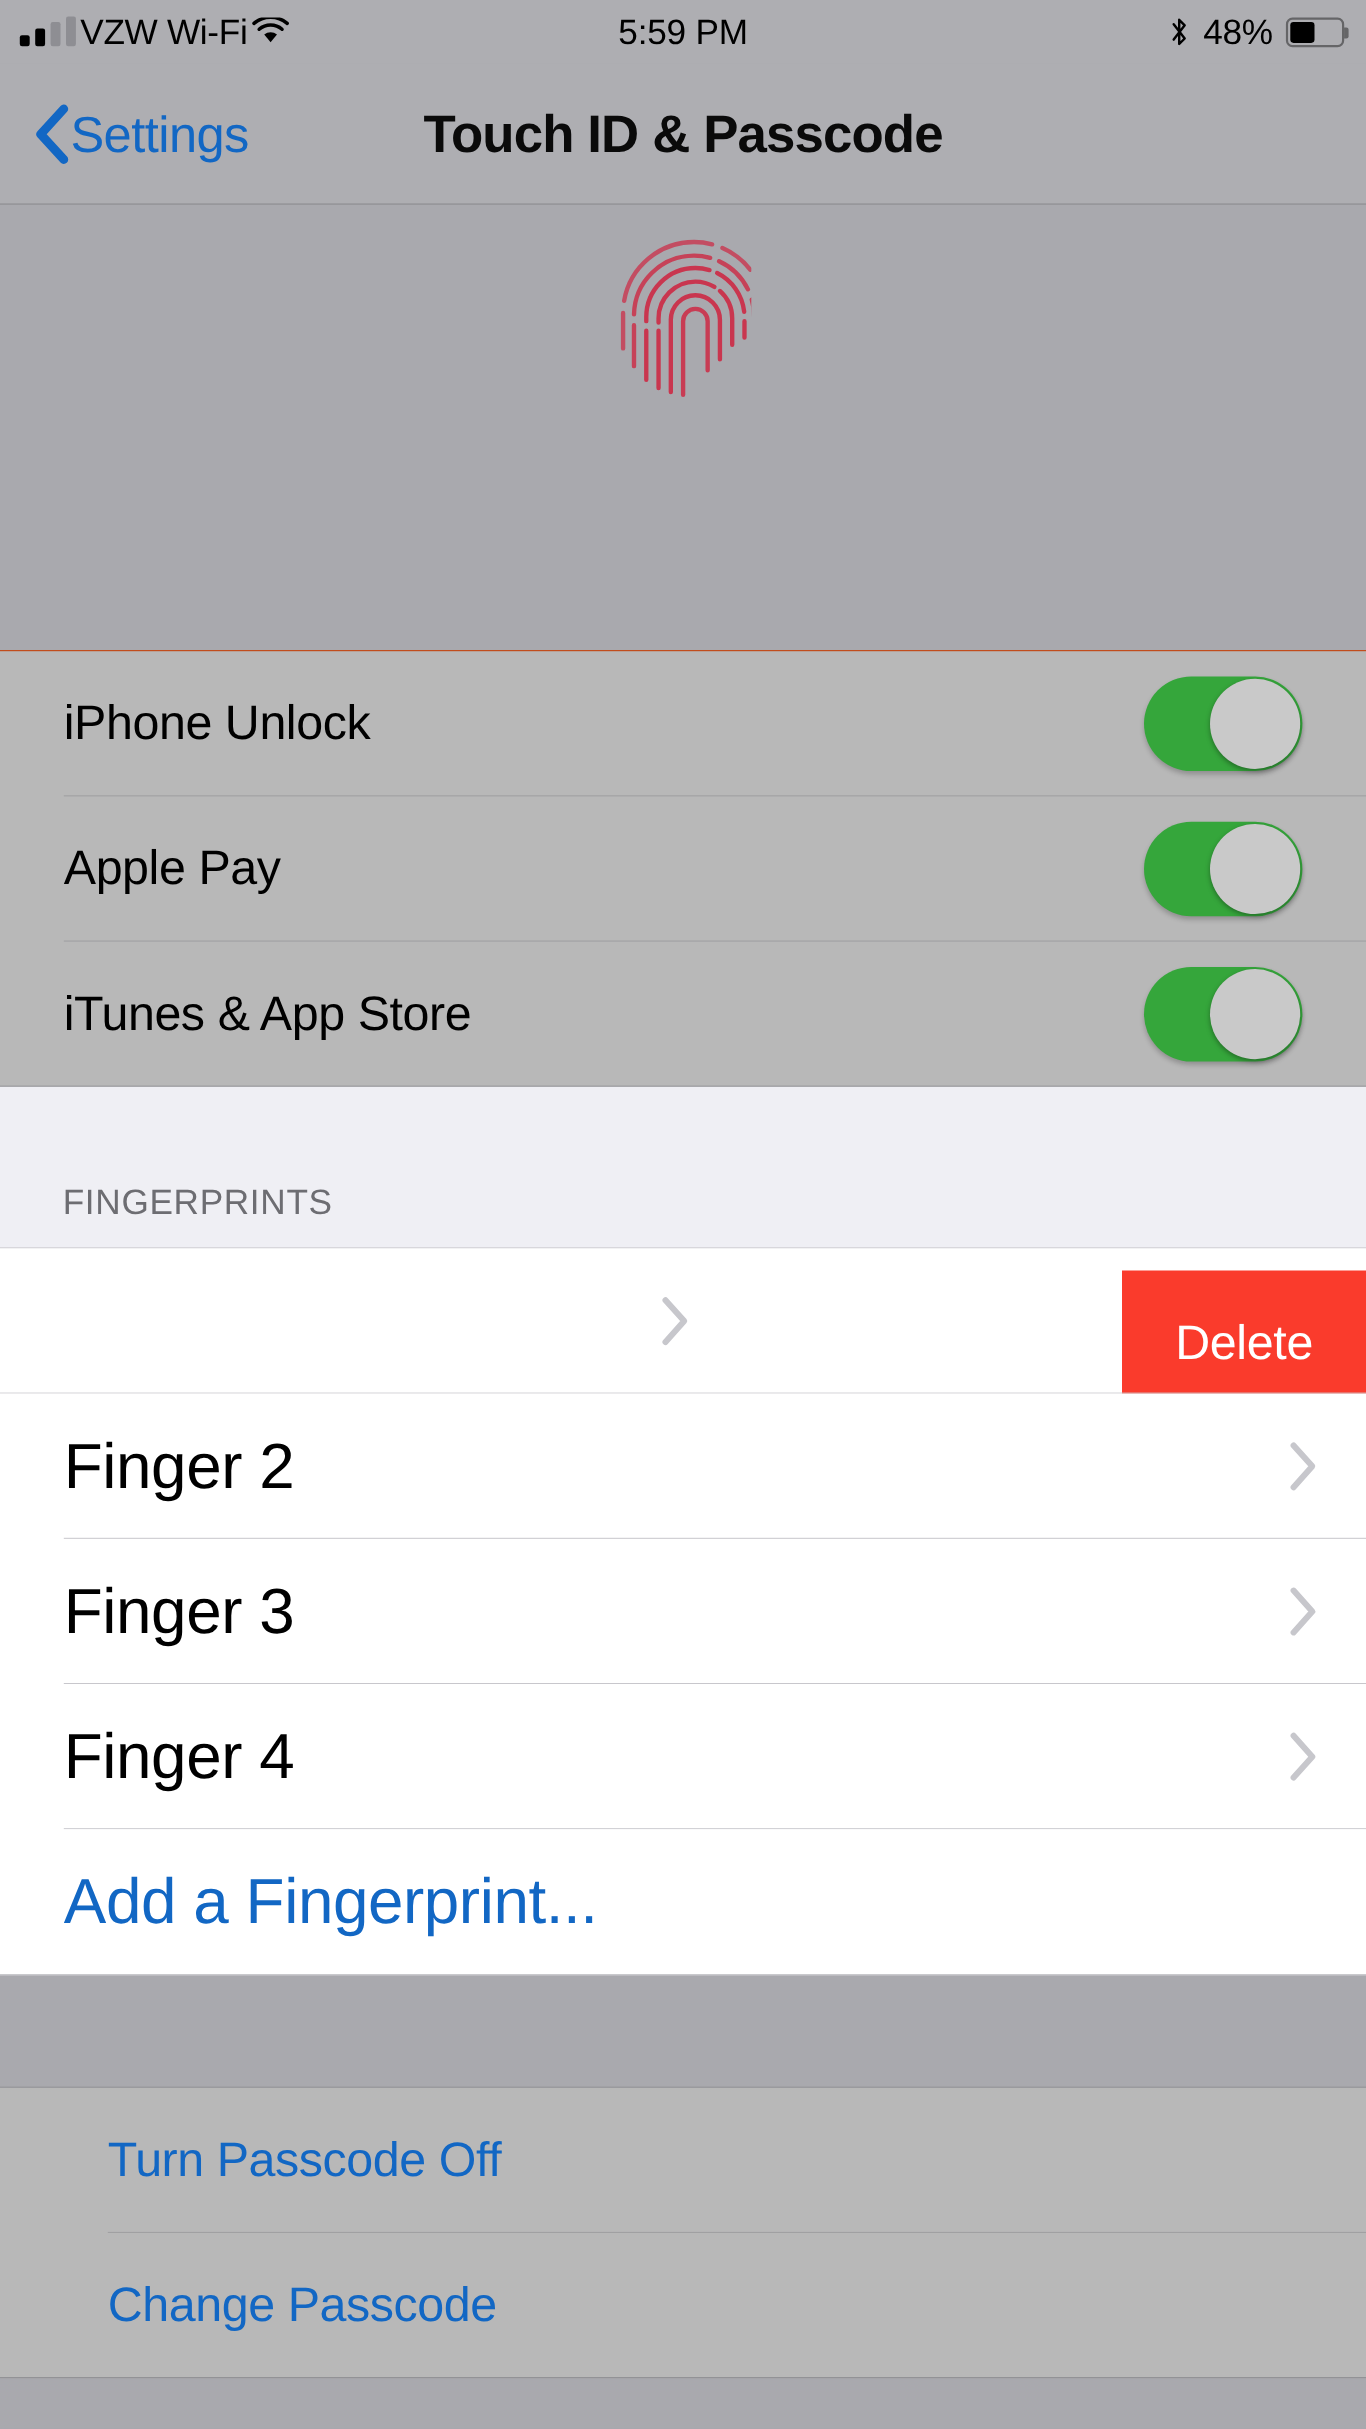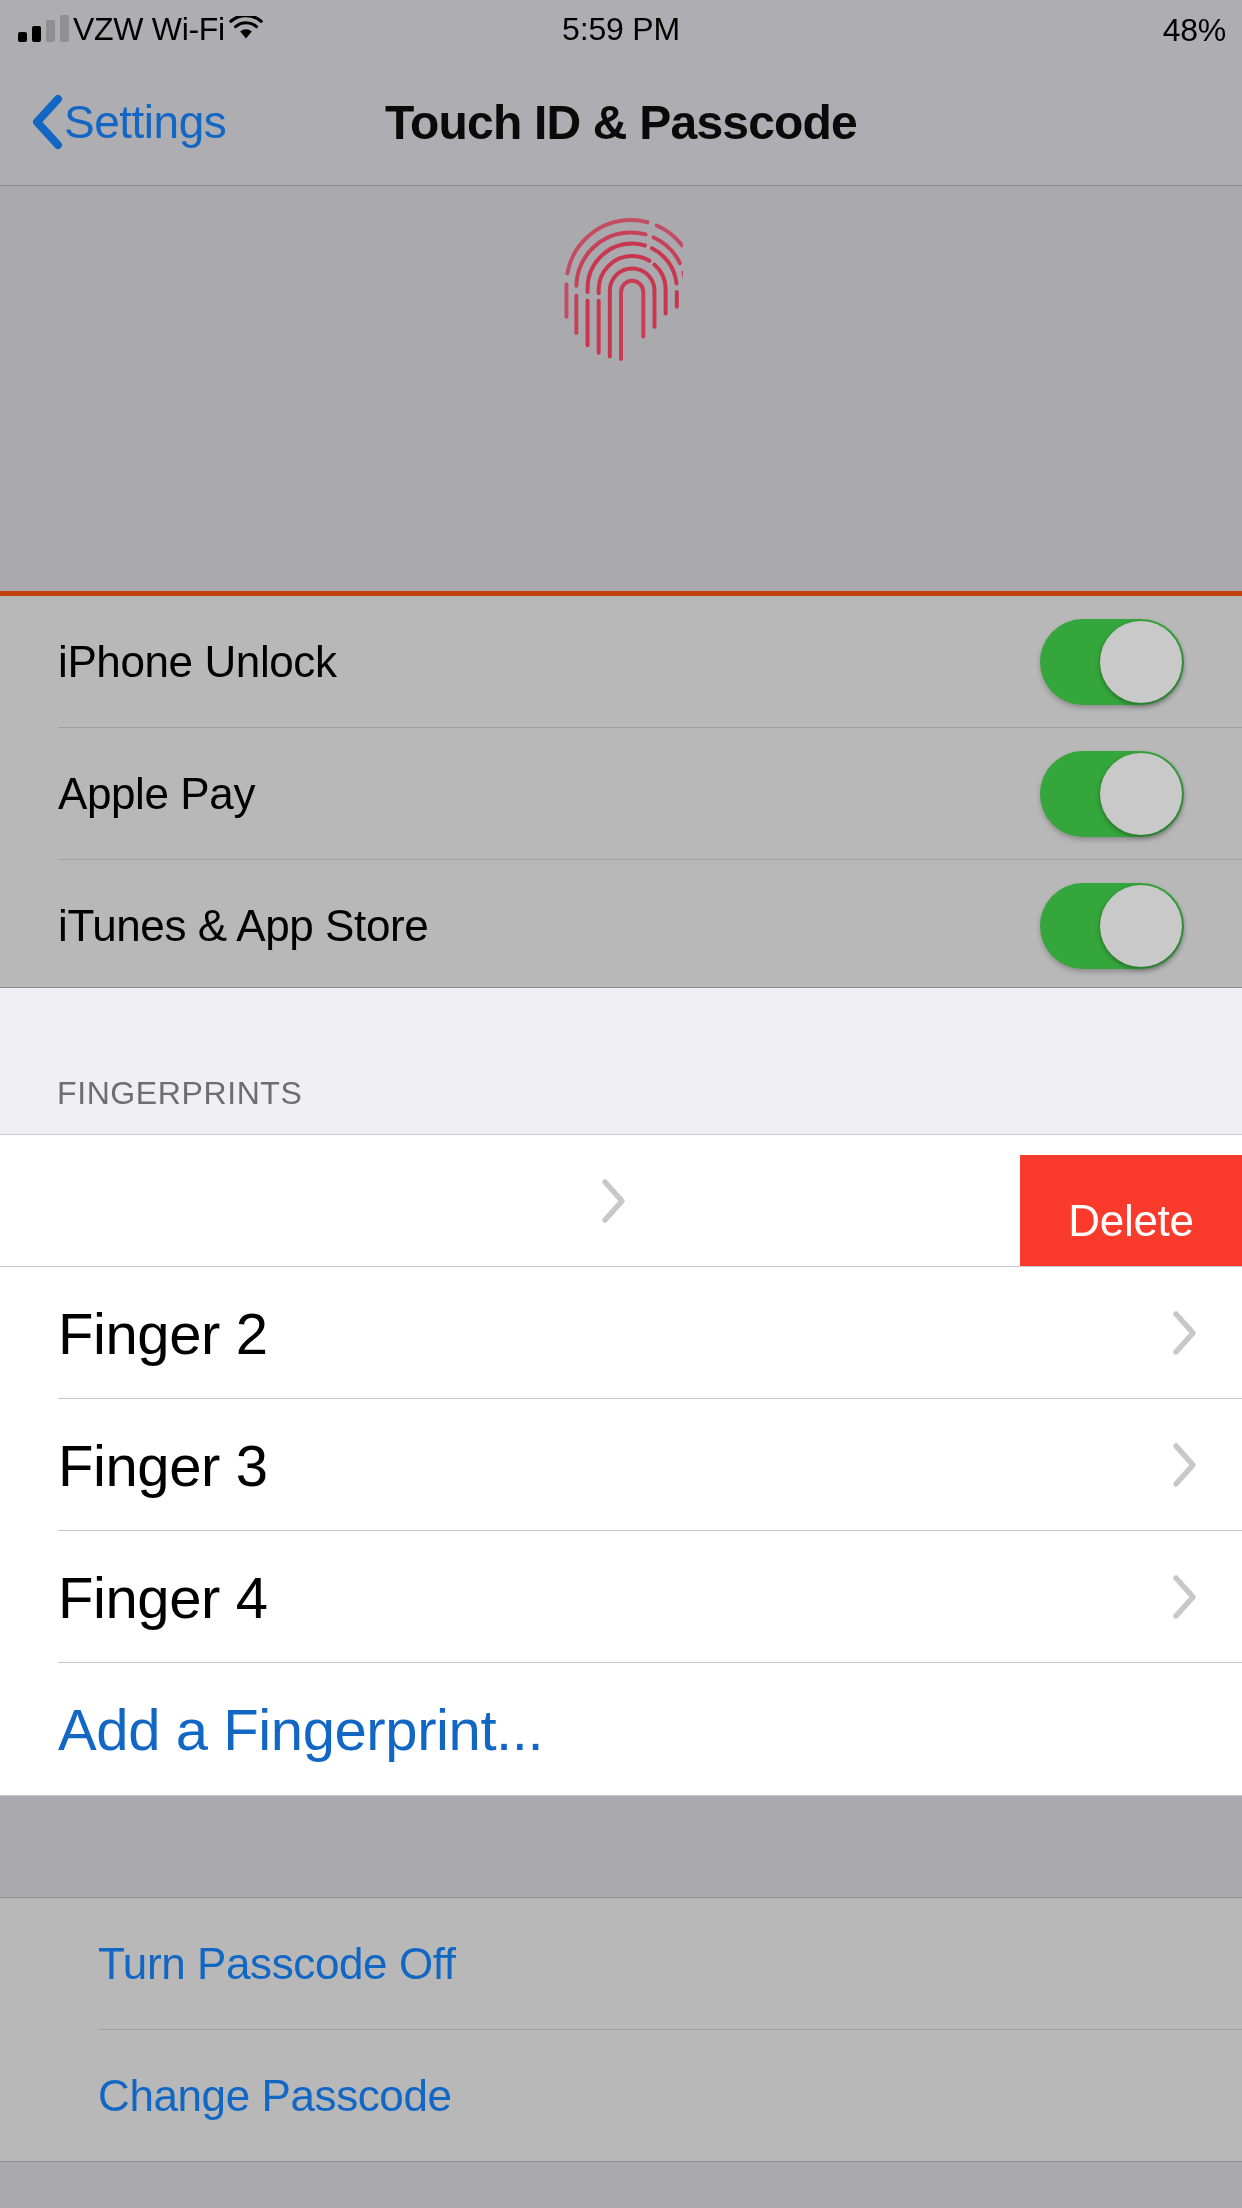--- a/index.html
+++ b/index.html
@@ -25,21 +25,21 @@
   .bars i:nth-child(2){ height:16px; }
   .bars i:nth-child(3){ height:22px; background:#8e8e93; }
   .bars i:nth-child(4){ height:27px; background:#8e8e93; }
   .carrier{ font-size:32px; color:#000; letter-spacing:-0.3px; line-height:1; }
   .wifi-ico{ width:34px; height:26px; display:block; }
   .sb-center{
     position:absolute; left:0; right:0; top:0; height:58px;
     display:flex; align-items:center; justify-content:center;
   }
   .clock{ font-size:32px; color:#000; font-weight:400; letter-spacing:-0.2px; }
-  .sb-right{ position:absolute; right:16px; top:0; height:58px; display:flex; align-items:center; gap:12px;flex-direction:column; }
+  .sb-right{ position:absolute; right:16px; top:0; height:58px; display:flex; align-items:center; gap:12px; }
   .bt-ico{ width:20px; height:30px; display:block; }
   .battpct{ font-size:32px; color:#000; letter-spacing:-0.3px; }
   .battery{ position:relative; width:57px; height:27px; }
   .battery .shell{
     position:absolute; left:0; top:0; width:53px; height:27px;
     border:2px solid #000; border-radius:6px; opacity:.42;
   }
   .battery .cap{
     position:absolute; right:0; top:9px; width:4px; height:10px;
     background:#000; opacity:.42; border-radius:0 2px 2px 0;
@@ -82,21 +82,21 @@
     font-size:32px; color:#6d6d72; letter-spacing:0.6px;
   }
   .section-hdr span{ position:absolute; left:57px; }
 
   .hdr-use{ top:531px; }
   .hdr-fp{ top:1075px; color:#6d6d72; }
 
   
   .group-gray{
     position:absolute; left:0; width:1242px; background:#b8b8b8;
-    border-top:5px solid #c2410c; border-bottom:1px solid #8e8e93;
+    border-top:1px solid #c2410c; border-bottom:1px solid #8e8e93;
   }
   .g1{ top:591px; height:397px; }
 
   .row{
     position:relative; width:1242px; height:132px;
     display:flex; align-items:center;
   }
   .row .label{
     position:absolute; left:58px; font-size:44px; color:#000; letter-spacing:-0.4px;
   }

